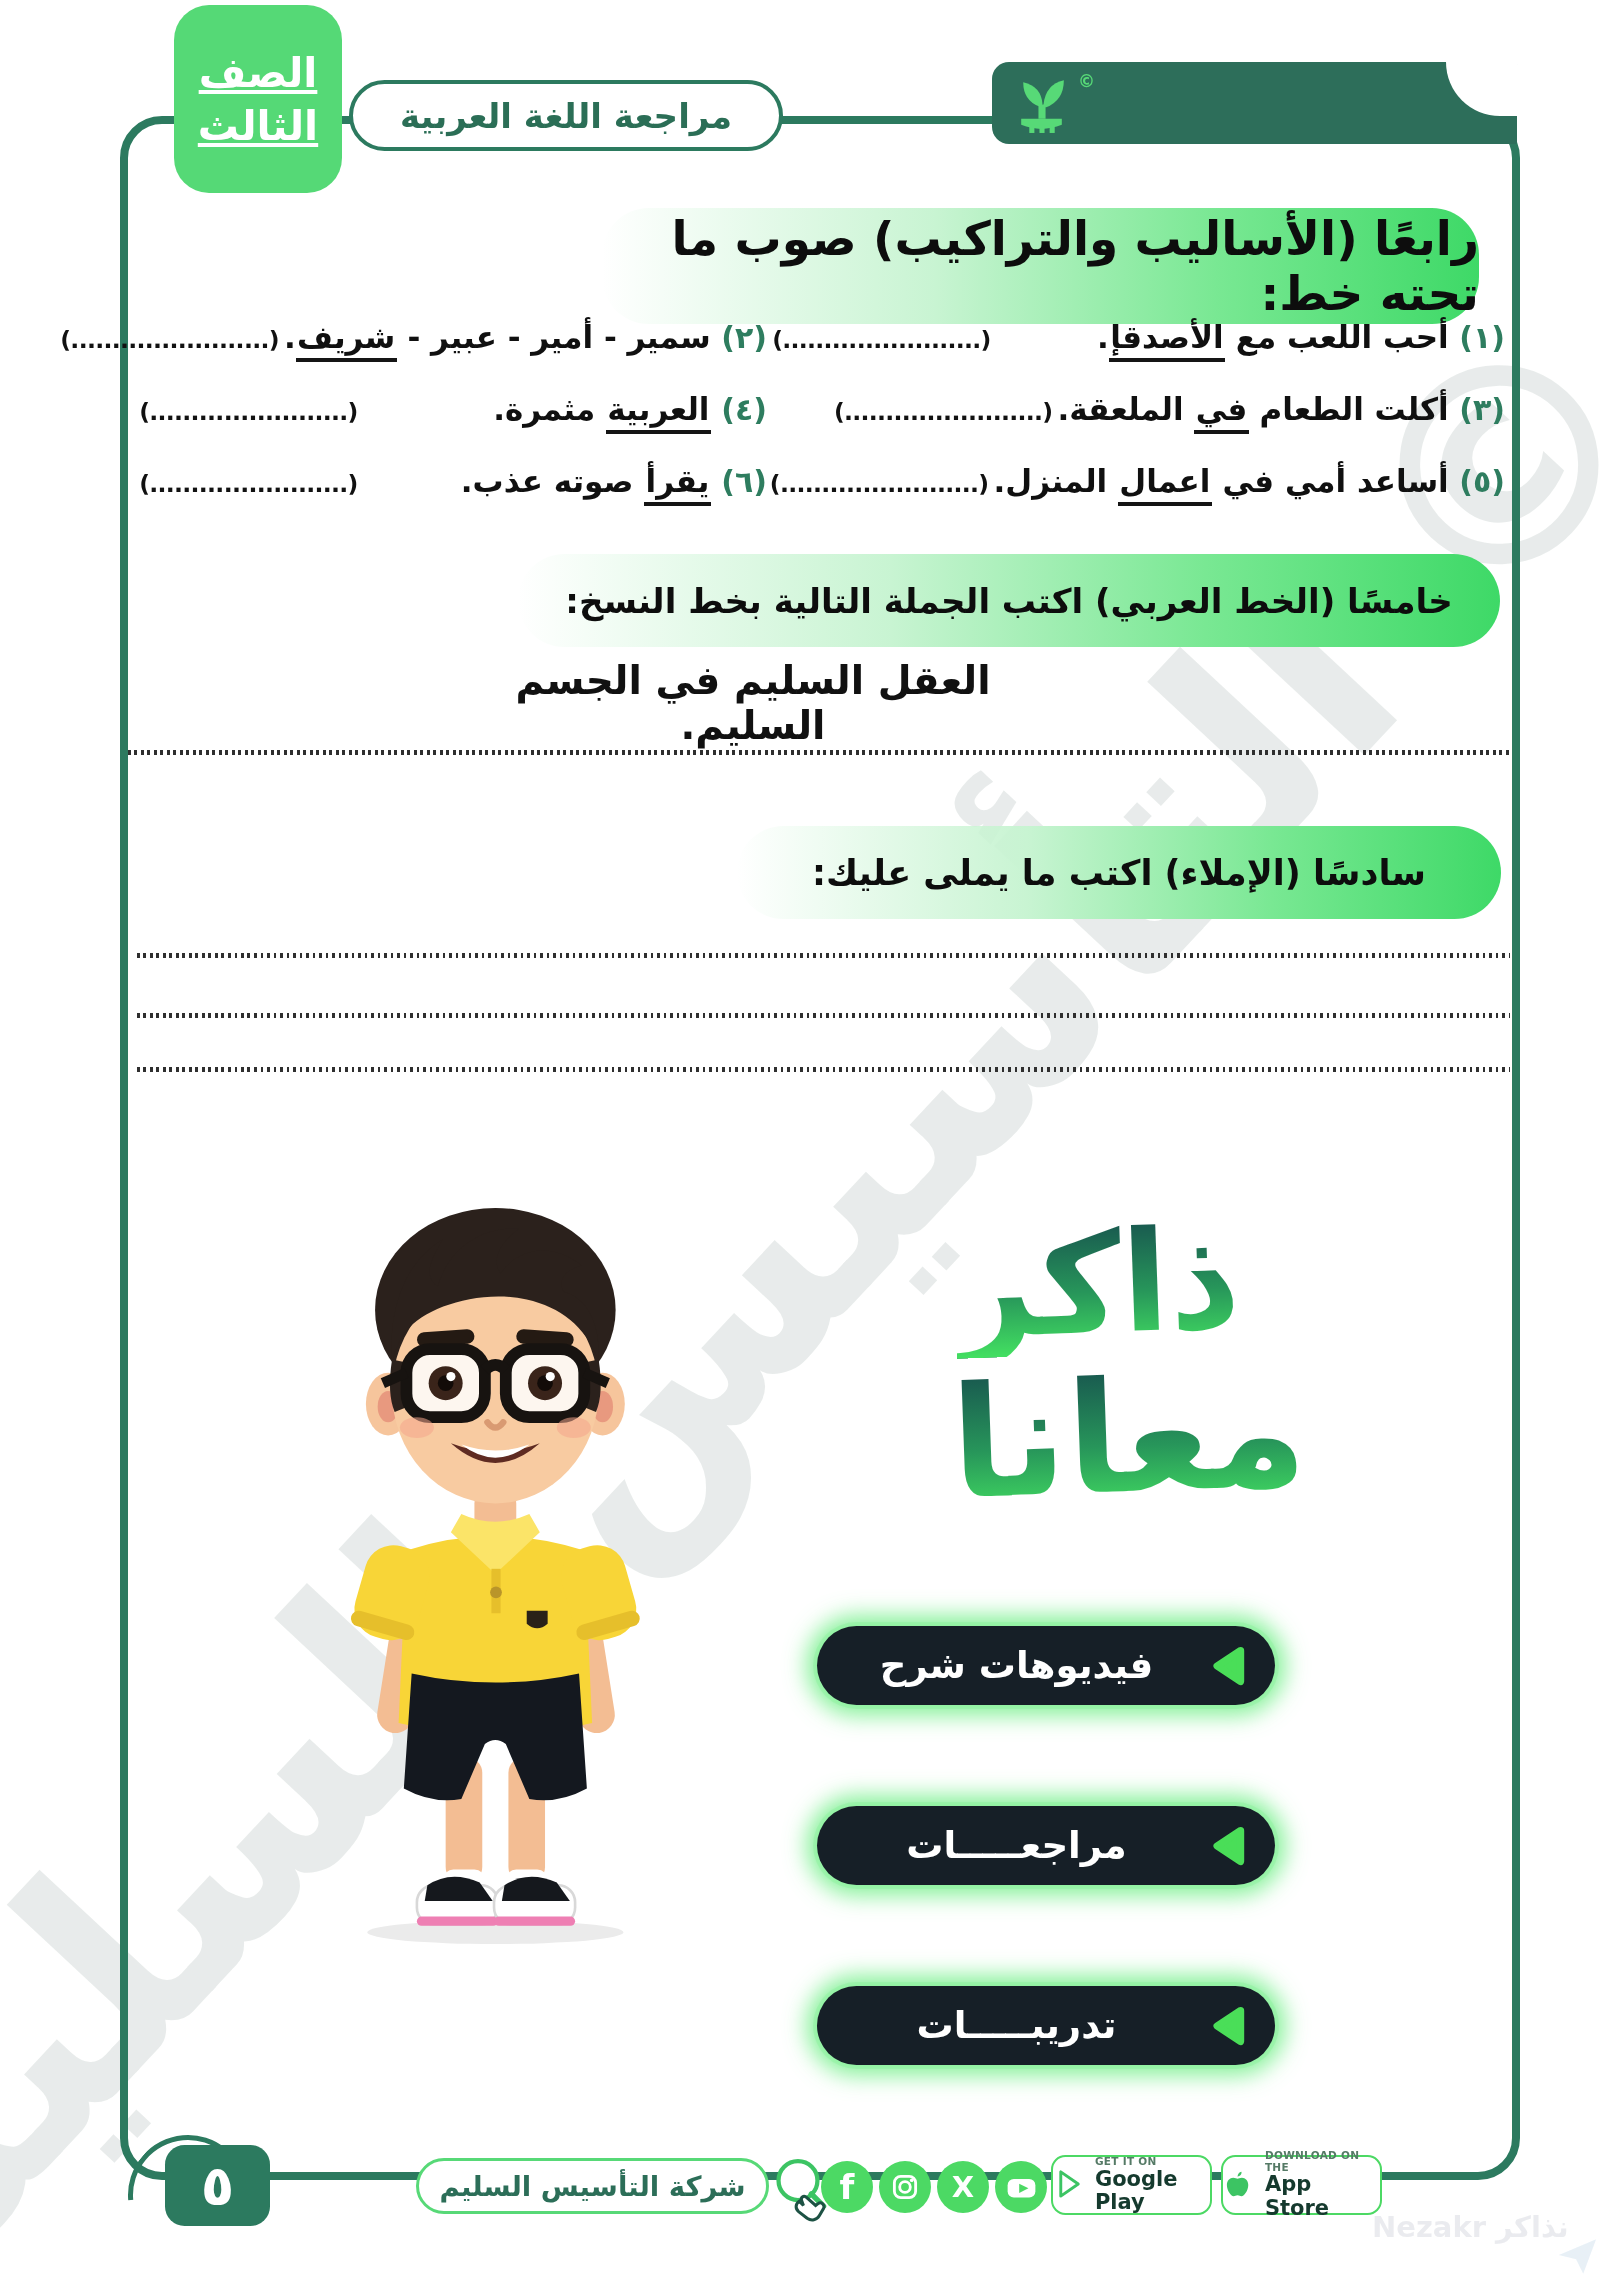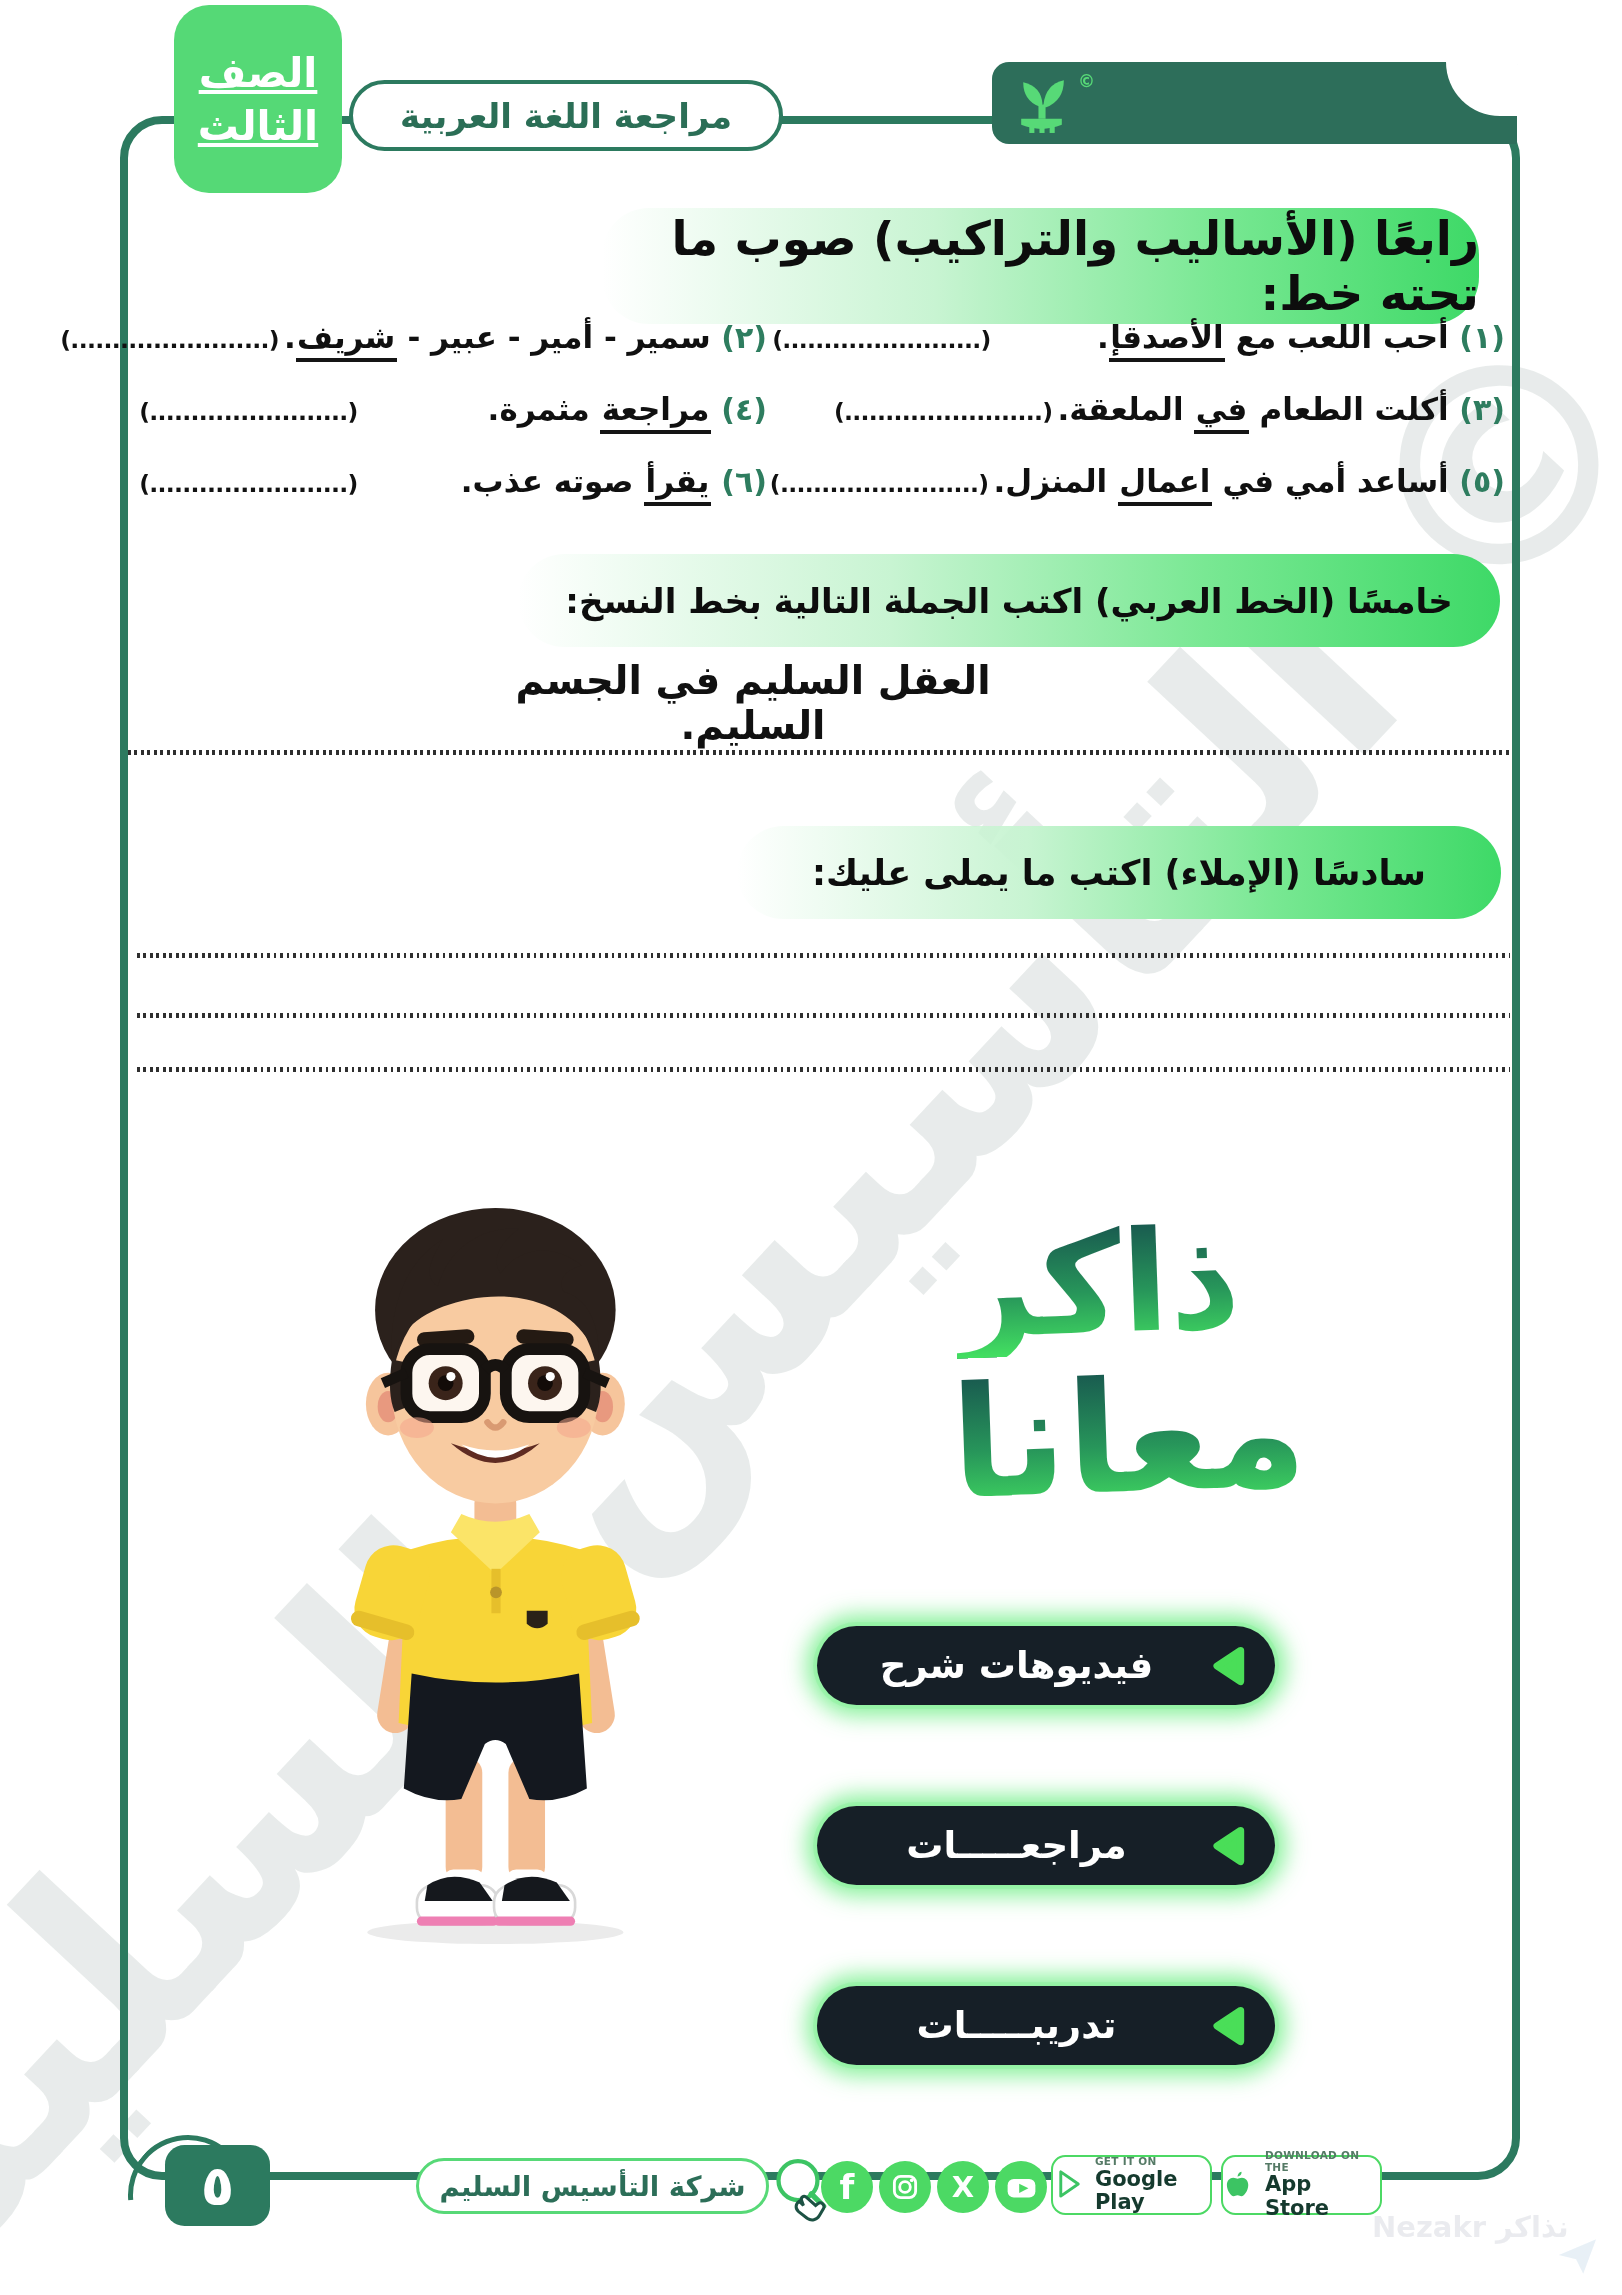--- a/index.html
+++ b/index.html
@@ -149,21 +149,21 @@
   </div>
   <div class="item">
     <span class="itext"><span class="inum">(٢)</span><span>سمير - أمير - عبير - </span><span class="target">شريف</span><span>.</span></span>
     <span class="blank" dir="ltr">(........................)</span>
   </div>
   <div class="item">
     <span class="itext"><span class="inum">(٣)</span><span>أكلت الطعام </span><span class="target">في</span><span> الملعقة.</span></span>
     <span class="blank" dir="ltr">(........................)</span>
   </div>
   <div class="item gap">
-    <span class="itext"><span class="inum">(٤)</span><span></span><span class="target">مراجعة</span><span> مثمرة.</span></span>
+    <span class="itext"><span class="inum">(٤)</span><span></span><span class="target">العربية</span><span> مثمرة.</span></span>
     <span class="blank" dir="ltr">(........................)</span>
   </div>
   <div class="item">
     <span class="itext"><span class="inum">(٥)</span><span>أساعد أمي في </span><span class="target">اعمال</span><span> المنزل.</span></span>
     <span class="blank" dir="ltr">(........................)</span>
   </div>
   <div class="item gap">
     <span class="itext"><span class="inum">(٦)</span><span></span><span class="target">يقرأ</span><span> صوته عذب.</span></span>
     <span class="blank" dir="ltr">(........................)</span>
   </div>

